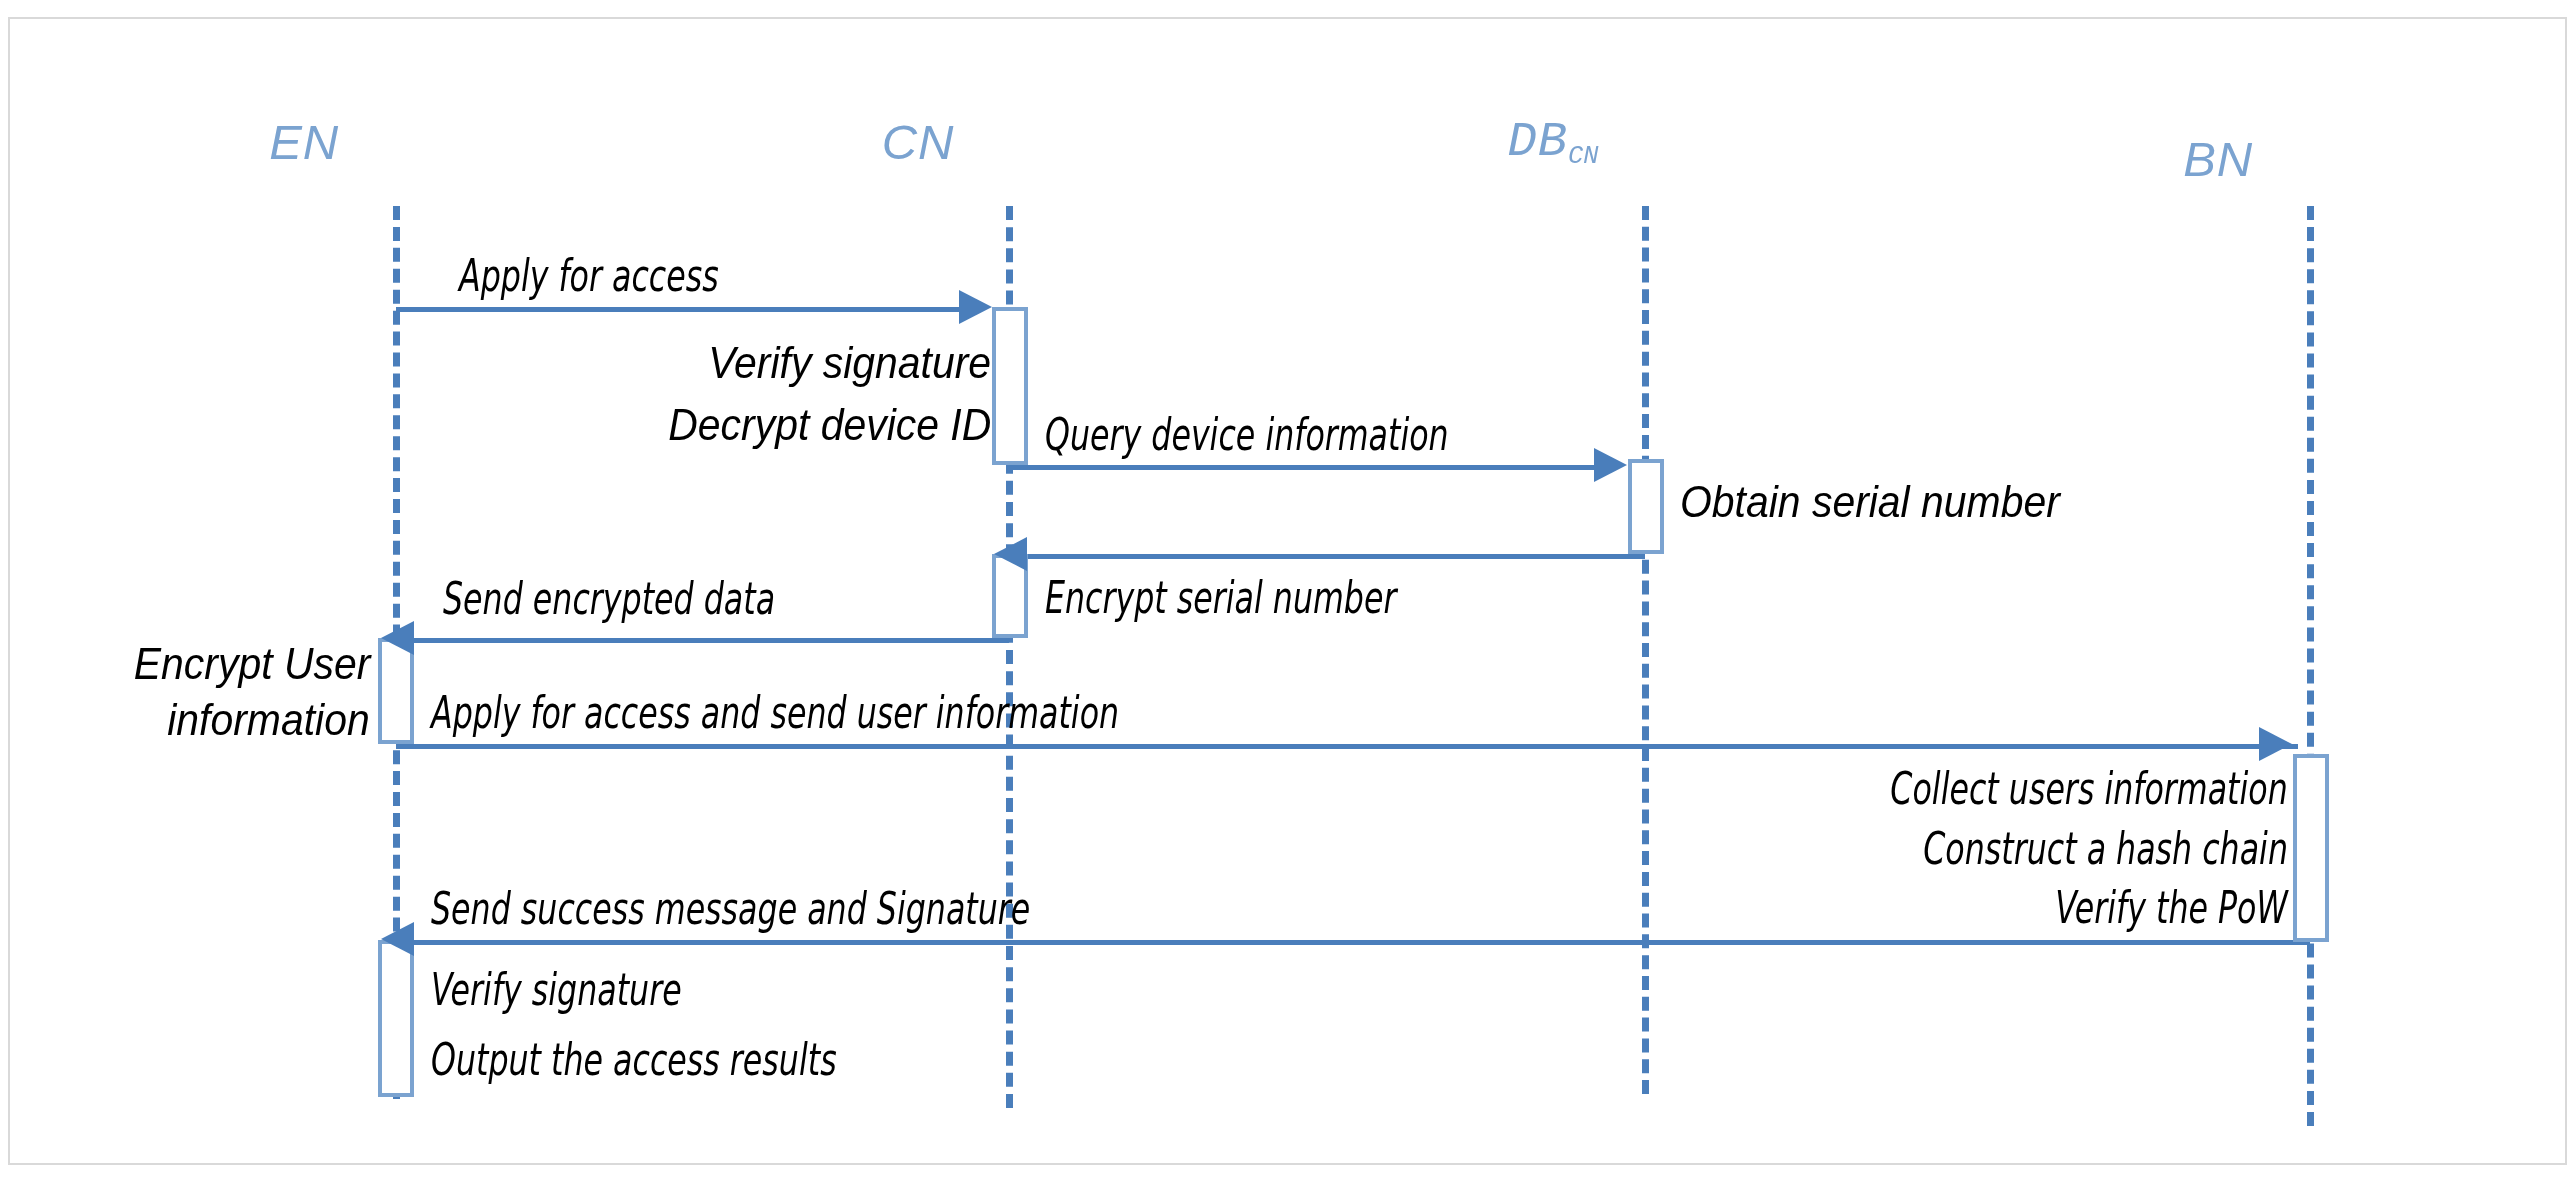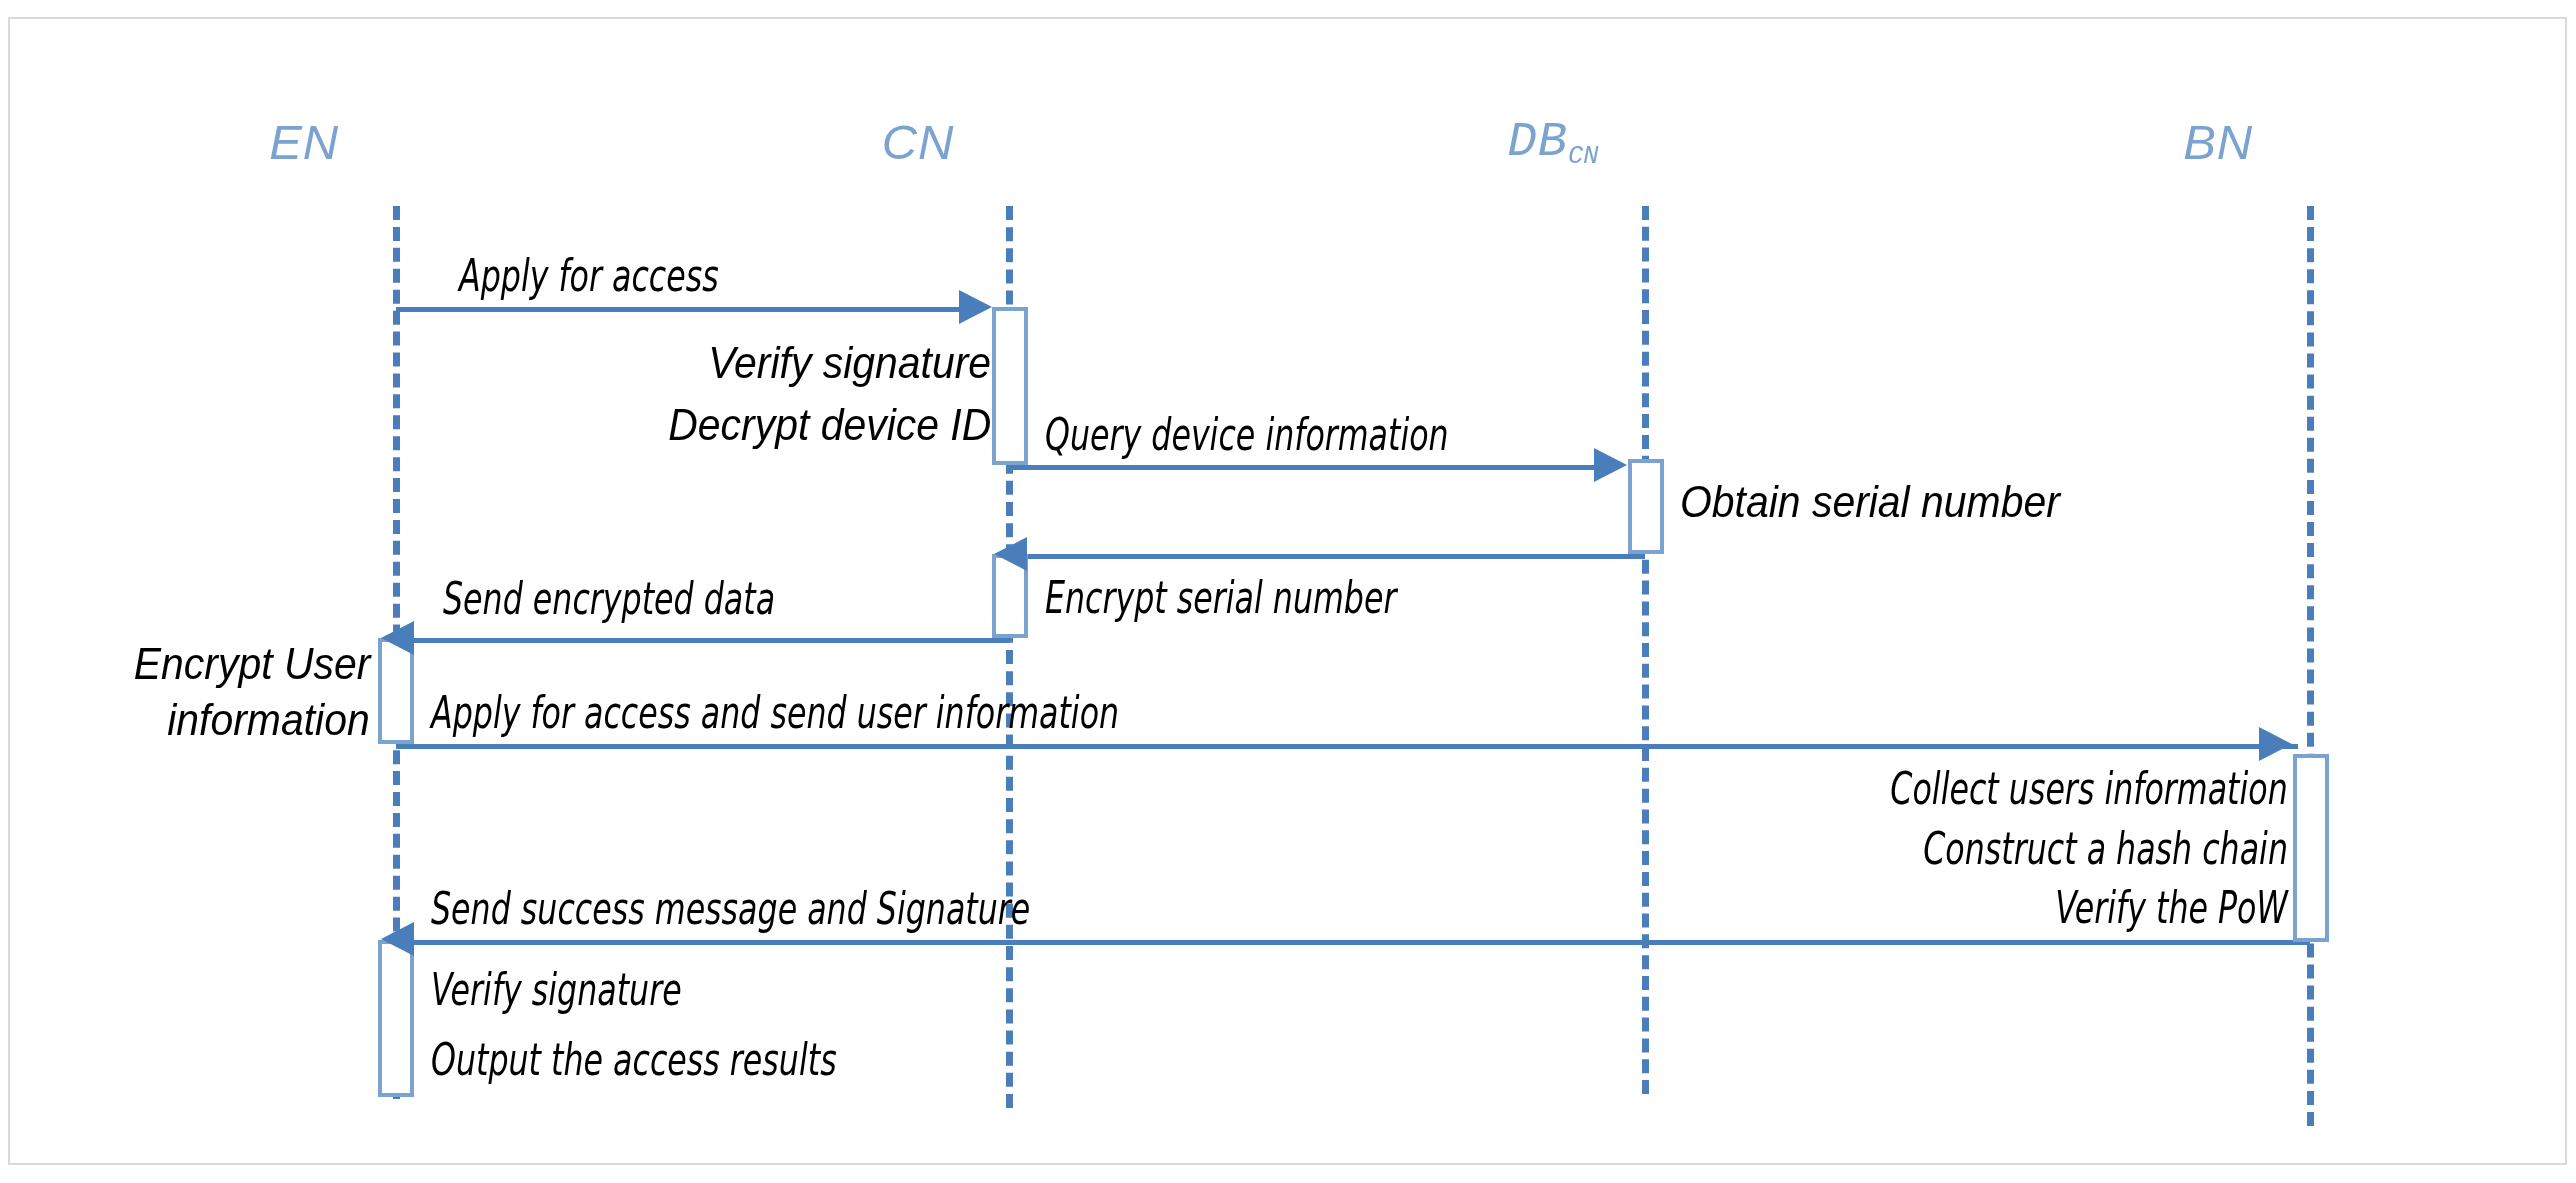--- a/index.html
+++ b/index.html
@@ -124,21 +124,21 @@
   </div>
 
   <div class="participant" style="left:826px;top:79px;width:184px;height:127px;">
     <span class="plabel">CN</span>
   </div>
 
   <div class="participant" style="left:1461px;top:79px;width:184px;height:127px;font-family:Liberation Mono, monospace;">
     <span class="plabel"><span>DB</span><sub>CN</sub></span>
   </div>
 
-  <div class="participant" style="left:2126px;top:79px;width:184px;height:127px;">
+  <div class="participant" style="left:2126px;top:96px;width:184px;height:127px;">
     <span class="plabel">BN</span>
   </div>
 
   <div class="lifeline" style="left:393px;top:206px;height:893px;"></div>
   <div class="lifeline" style="left:1006px;top:206px;height:902px;"></div>
   <div class="lifeline" style="left:1642px;top:206px;height:888px;"></div>
   <div class="lifeline" style="left:2307px;top:206px;height:920px;"></div>
 
   <div class="activation" style="left:992px;top:307px;width:36px;height:158px;"></div>
 

